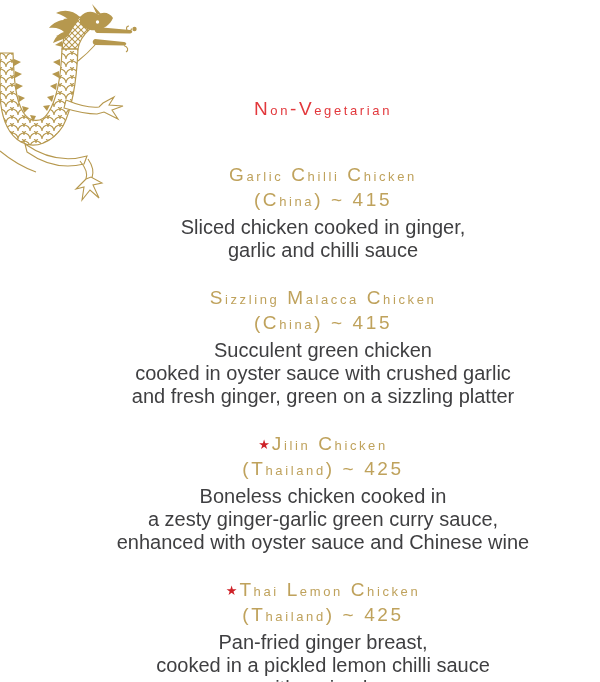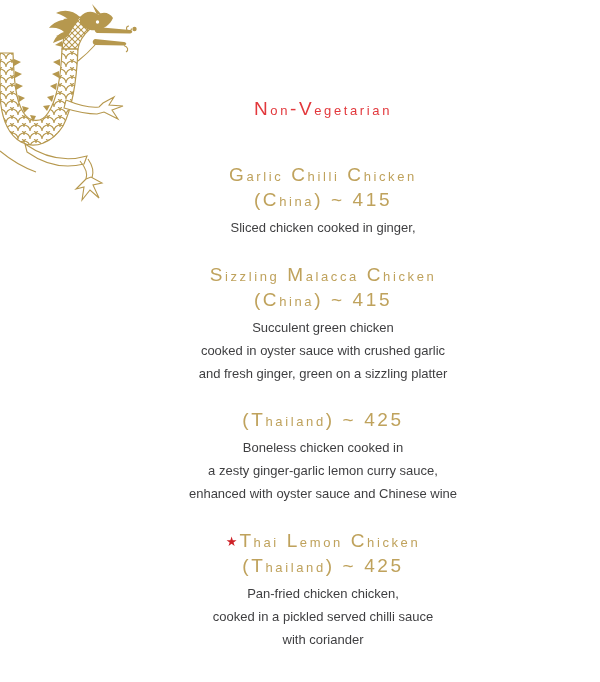--- a/index.html
+++ b/index.html
@@ -21,21 +21,21 @@
   .fancy .b{font-size:19px;letter-spacing:2.6px;}
   .fancy .s{font-size:13px;letter-spacing:2.6px;}
   .menu-item{margin-bottom:24px;}
   .item-title{line-height:24px;color:var(--gold);white-space:nowrap;}
   .star{
     color:var(--starRed);font-size:13px;letter-spacing:1px;
     position:relative;top:-1px;margin-right:1px;
   }
   .item-subtitle{line-height:22px;color:var(--gold);white-space:nowrap;}
   .item-desc{
-    margin-top:3px;font-size:13px;line-height:23px;color:var(--text);
+    margin-top:3px;font-size:20px;line-height:23px;color:var(--text);
   }
   .desc-line{display:block;white-space:nowrap;}
   svg .ln{fill:none;stroke:var(--dragonGold);stroke-width:1.1;}
   svg .fl{fill:var(--dragonGold);stroke:none;}
   svg .wh{fill:#ffffff;stroke:var(--dragonGold);stroke-width:1.1;}
 </style>
 </head>
 <body style="--gold: #BFA25C; --dragonGold: #B6984E; --red: #E2383C; --starRed: #CE2127; --text: #3F3F41; background: rgb(255, 255, 255);">
 
 <svg class="dragon" viewBox="0 0 140 205" preserveAspectRatio="xMinYMin meet" aria-hidden="true">
@@ -100,49 +100,53 @@
 <div class="content">
   <div class="heading fancy"><span class="b">N</span><span class="s">o</span><span class="s">n</span><span class="b">-</span><span class="b">V</span><span class="s">e</span><span class="s">g</span><span class="s">e</span><span class="s">t</span><span class="s">a</span><span class="s">r</span><span class="s">i</span><span class="s">a</span><span class="s">n</span></div>
   <div id="items">
   <div class="menu-item">
     <div class="item-title fancy">
       <span class="name-text"><span class="b">G</span><span class="s">a</span><span class="s">r</span><span class="s">l</span><span class="s">i</span><span class="s">c</span><span class="b"> </span><span class="b">C</span><span class="s">h</span><span class="s">i</span><span class="s">l</span><span class="s">l</span><span class="s">i</span><span class="b"> </span><span class="b">C</span><span class="s">h</span><span class="s">i</span><span class="s">c</span><span class="s">k</span><span class="s">e</span><span class="s">n</span></span>
     </div>
     <div class="item-subtitle fancy"><span class="b">(</span><span class="b">C</span><span class="s">h</span><span class="s">i</span><span class="s">n</span><span class="s">a</span><span class="b">)</span><span class="b"> </span><span class="b">~</span><span class="b"> </span><span class="b">4</span><span class="b">1</span><span class="b">5</span></div>
     <div class="item-desc">
           <span class="desc-line">Sliced chicken cooked in ginger,</span>
+          <span class="desc-line">garlic and chilli sauce</span>
         </div>
   </div>
 
   <div class="menu-item">
     <div class="item-title fancy">
       <span class="name-text"><span class="b">S</span><span class="s">i</span><span class="s">z</span><span class="s">z</span><span class="s">l</span><span class="s">i</span><span class="s">n</span><span class="s">g</span><span class="b"> </span><span class="b">M</span><span class="s">a</span><span class="s">l</span><span class="s">a</span><span class="s">c</span><span class="s">c</span><span class="s">a</span><span class="b"> </span><span class="b">C</span><span class="s">h</span><span class="s">i</span><span class="s">c</span><span class="s">k</span><span class="s">e</span><span class="s">n</span></span>
     </div>
     <div class="item-subtitle fancy"><span class="b">(</span><span class="b">C</span><span class="s">h</span><span class="s">i</span><span class="s">n</span><span class="s">a</span><span class="b">)</span><span class="b"> </span><span class="b">~</span><span class="b"> </span><span class="b">4</span><span class="b">1</span><span class="b">5</span></div>
     <div class="item-desc">
           <span class="desc-line">Succulent green chicken</span>
           <span class="desc-line">cooked in oyster sauce with crushed garlic</span>
           <span class="desc-line">and fresh ginger, green on a sizzling platter</span>
         </div>
   </div>
 
   <div class="menu-item">
+    <div class="item-title fancy">
+      <span class="star">★</span><span class="name-text"><span class="b">J</span><span class="s">i</span><span class="s">l</span><span class="s">i</span><span class="s">n</span><span class="b"> </span><span class="b">C</span><span class="s">h</span><span class="s">i</span><span class="s">c</span><span class="s">k</span><span class="s">e</span><span class="s">n</span></span>
+    </div>
     <div class="item-subtitle fancy"><span class="b">(</span><span class="b">T</span><span class="s">h</span><span class="s">a</span><span class="s">i</span><span class="s">l</span><span class="s">a</span><span class="s">n</span><span class="s">d</span><span class="b">)</span><span class="b"> </span><span class="b">~</span><span class="b"> </span><span class="b">4</span><span class="b">2</span><span class="b">5</span></div>
     <div class="item-desc">
           <span class="desc-line">Boneless chicken cooked in</span>
-          <span class="desc-line">a zesty ginger-garlic lemon curry sauce,</span>
+          <span class="desc-line">a zesty ginger-garlic green curry sauce,</span>
           <span class="desc-line">enhanced with oyster sauce and Chinese wine</span>
         </div>
   </div>
 
   <div class="menu-item">
     <div class="item-title fancy">
       <span class="star">★</span><span class="name-text"><span class="b">T</span><span class="s">h</span><span class="s">a</span><span class="s">i</span><span class="b"> </span><span class="b">L</span><span class="s">e</span><span class="s">m</span><span class="s">o</span><span class="s">n</span><span class="b"> </span><span class="b">C</span><span class="s">h</span><span class="s">i</span><span class="s">c</span><span class="s">k</span><span class="s">e</span><span class="s">n</span></span>
     </div>
     <div class="item-subtitle fancy"><span class="b">(</span><span class="b">T</span><span class="s">h</span><span class="s">a</span><span class="s">i</span><span class="s">l</span><span class="s">a</span><span class="s">n</span><span class="s">d</span><span class="b">)</span><span class="b"> </span><span class="b">~</span><span class="b"> </span><span class="b">4</span><span class="b">2</span><span class="b">5</span></div>
     <div class="item-desc">
-          <span class="desc-line">Pan-fried chicken chicken,</span>
-          <span class="desc-line">cooked in a pickled served chilli sauce</span>
+          <span class="desc-line">Pan-fried ginger breast,</span>
+          <span class="desc-line">cooked in a pickled lemon chilli sauce</span>
           <span class="desc-line">with coriander</span>
         </div>
   </div>
 </div>
 </div>
 
 </body></html>

